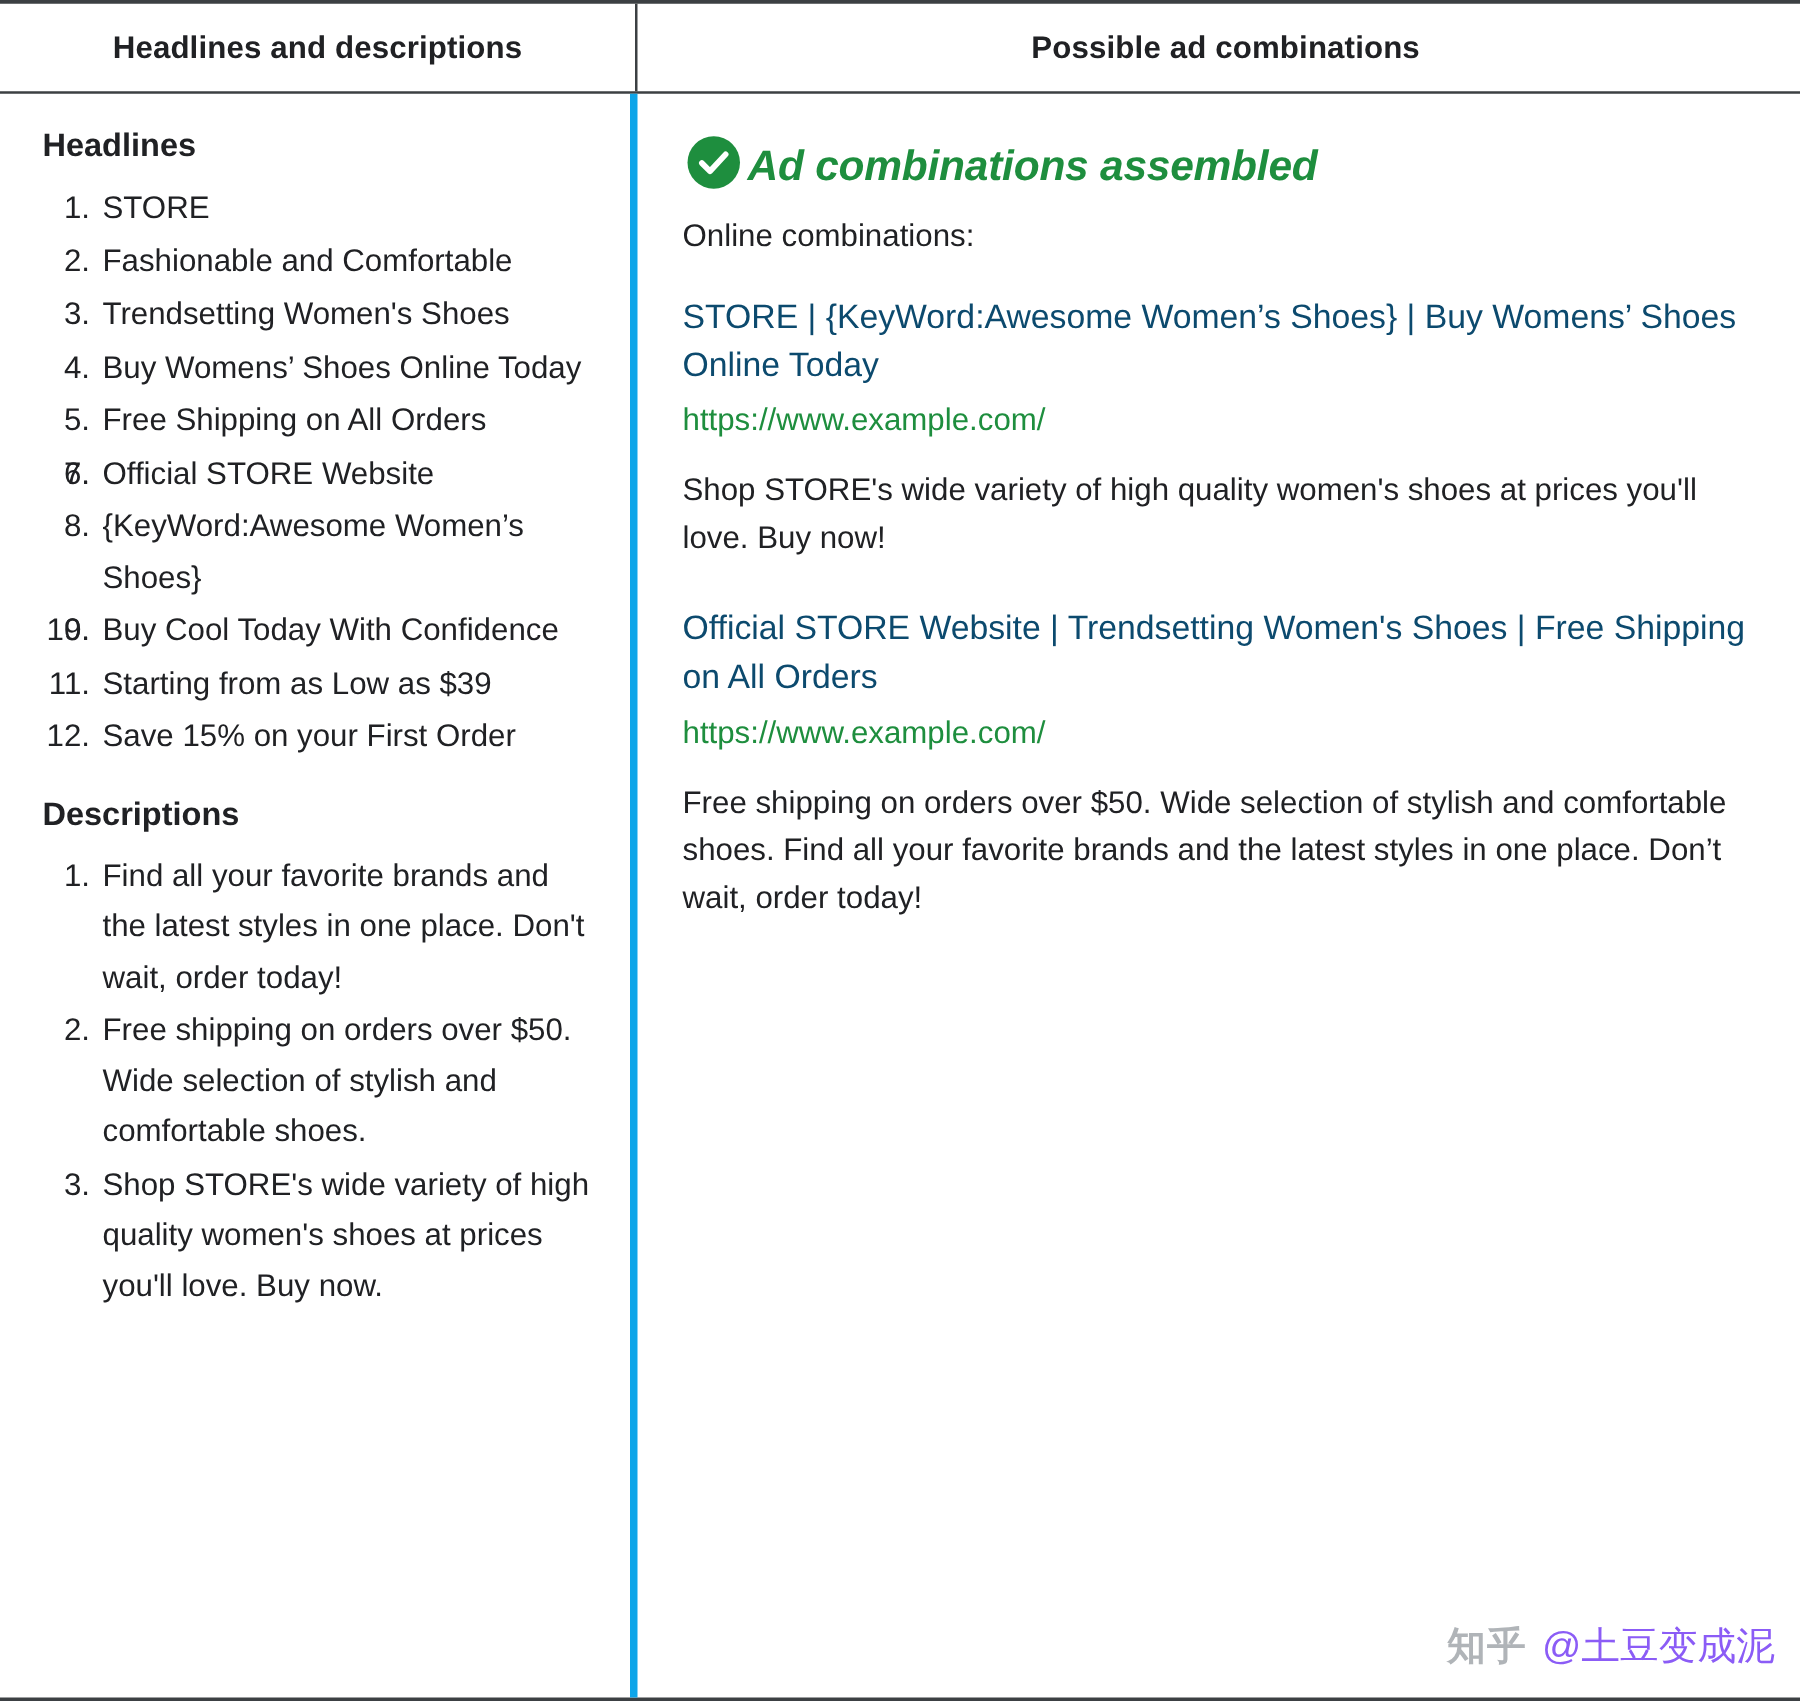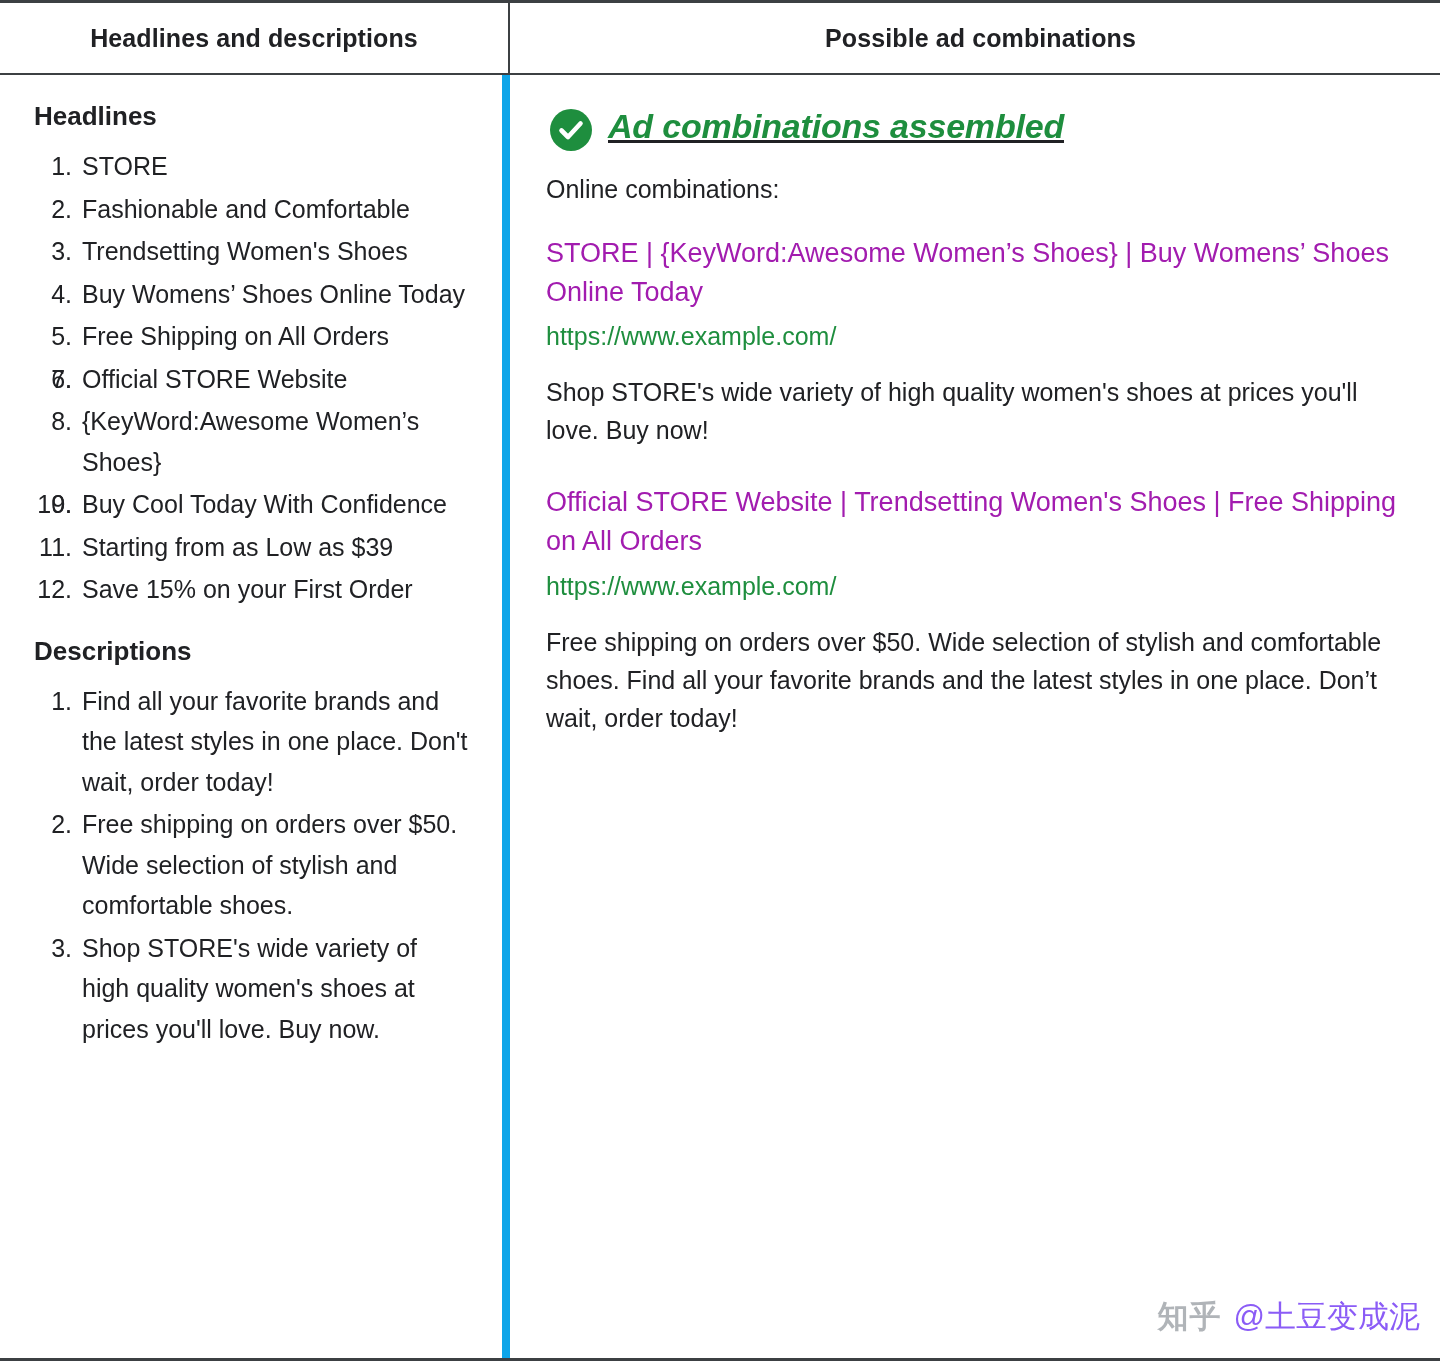--- a/index.html
+++ b/index.html
@@ -53,21 +53,21 @@
 
   .body-row {
     display: flex;
     flex: 1 1 auto;
     min-height: 0;
   }
 
   .col-left {
     width: 510px;
     flex: 0 0 510px;
-    border-right: 8px solid #0ea5e9;
+    border-right: 6px solid #0ea5e9;
     padding: 22px 32px 0 26px;
     overflow: hidden;
   }
   .col-right {
     flex: 1 1 auto;
     padding: 24px 40px 0 34px;
     position: relative;
     overflow: hidden;
   }
 
@@ -100,24 +100,23 @@
     top: 0;
     width: 46px;
     text-align: right;
     color: #202124;
     font-size: 25px;
   }
 
   
   .assembled {
     display: flex;
-    align-items: flex-start;
-    gap: 14px;
+    align-items: flex-end;
+    gap: 4px;
     margin: 8px 0 22px 4px;
-    text-decoration: underline;
   }
   .check-icon {
     width: 46px;
     height: 46px;
     flex: 0 0 46px;
     position: relative;
   }
   .assembled-text {
     font-size: 34px;
     font-weight: bold;
@@ -131,21 +130,21 @@
     color: #202124;
     margin: 0 0 30px 2px;
   }
 
   .ad-block {
     margin-bottom: 34px;
   }
   .ad-title {
     font-size: 27px;
     line-height: 1.45;
-    color: #a21caf;
+    color: #0c4a6e;
     margin: 0 0 10px 2px;
     max-width: 860px;
   }
   .ad-url {
     font-size: 25px;
     color: #1e8e3e;
     margin: 0 0 22px 2px;
   }
   .ad-desc {
     font-size: 25px;

